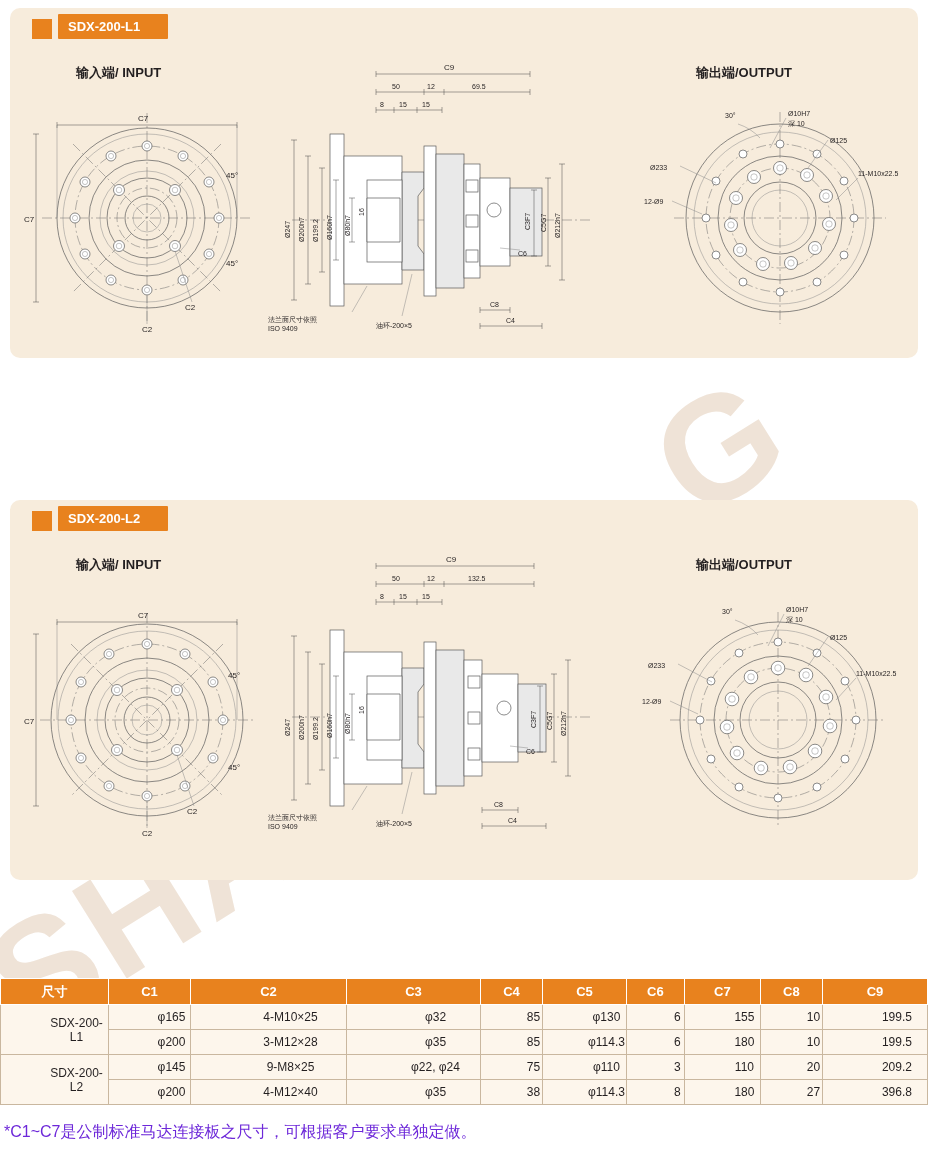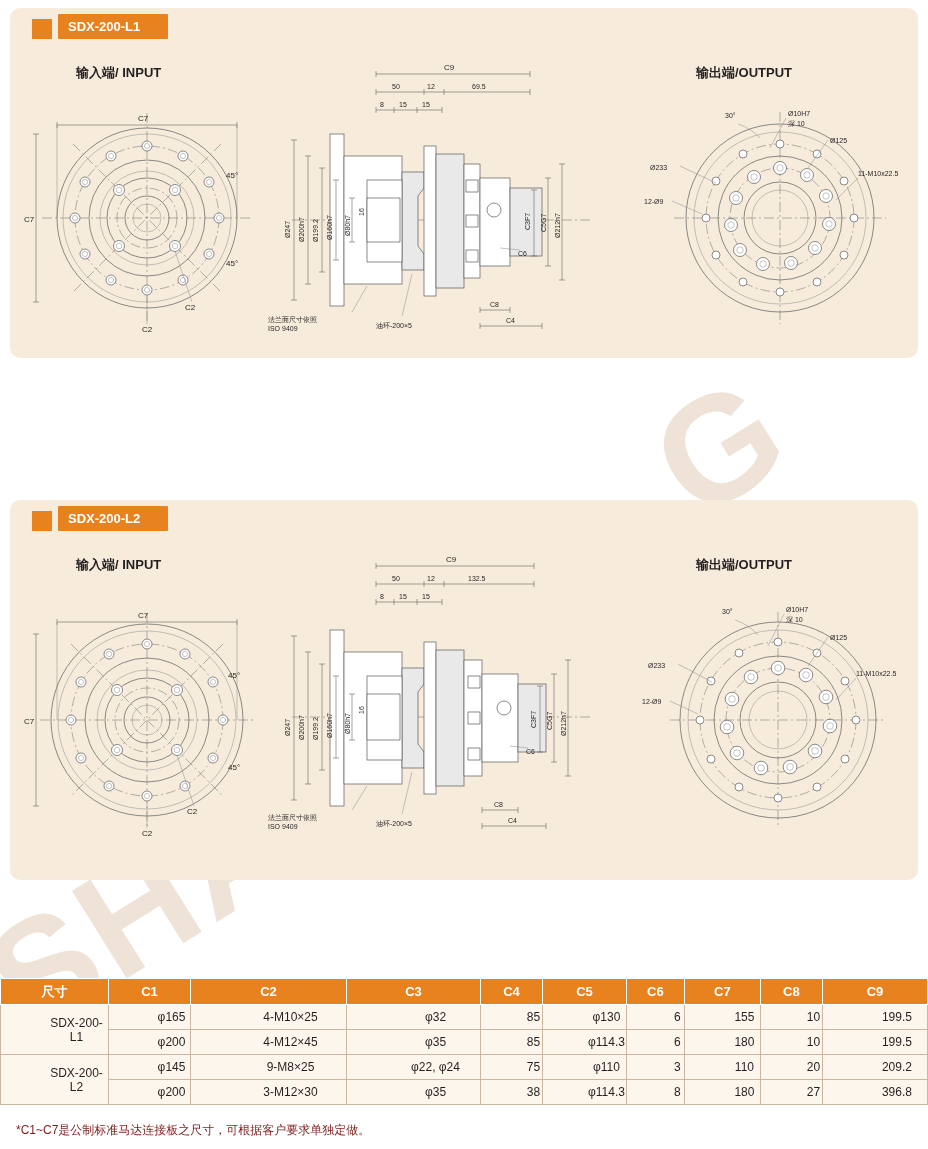--- a/index.html
+++ b/index.html
@@ -80,21 +80,21 @@
     background:#e8821e; color:#ffffff; font-weight:bold;
     border: 1px solid #ffffff; height: 26px; font-size: 13px;
   }
   table.spec td {
     border: 1px solid #c9b79f; height: 25px; text-align:center;
     background:#fdf6ec;
     padding-left:45px;
   }
   td.rowlabel { background:#fdf6ec; font-size:12px; }
   .footnote {
-    position:absolute; left:16px; top: 1122px; font-size:12px; color:#7f1d1d; z-index:2;
+    position:absolute; left:4px; top: 1122px; font-size:16px; color:#6d28d9; z-index:2;
   }
 </style>
 </head>
 <body>
 
 <div class="watermark">
   <span class="wm1">G</span>
   <span class="wm2">ANG</span>
   <span class="wm3">SHANG</span>
 </div>
@@ -595,21 +595,21 @@
       <td>φ32</td>
       <td>85</td>
       <td>φ130</td>
       <td>6</td>
       <td>155</td>
       <td>10</td>
       <td>199.5</td>
     </tr>
     <tr>
       <td>φ200</td>
-      <td>4-M12×45</td>
+      <td>3-M12×28</td>
       <td>φ35</td>
       <td>85</td>
       <td>φ114.3</td>
       <td>6</td>
       <td>180</td>
       <td>10</td>
       <td>199.5</td>
     </tr>
     <tr>
       <td class="rowlabel" rowspan="2">SDX-200-L2</td>
@@ -618,21 +618,21 @@
       <td>φ22, φ24</td>
       <td>75</td>
       <td>φ110</td>
       <td>3</td>
       <td>110</td>
       <td>20</td>
       <td>209.2</td>
     </tr>
     <tr>
       <td>φ200</td>
-      <td>3-M12×30</td>
+      <td>4-M12×40</td>
       <td>φ35</td>
       <td>38</td>
       <td>φ114.3</td>
       <td>8</td>
       <td>180</td>
       <td>27</td>
       <td>396.8</td>
     </tr>
   </tbody>
 </table>

